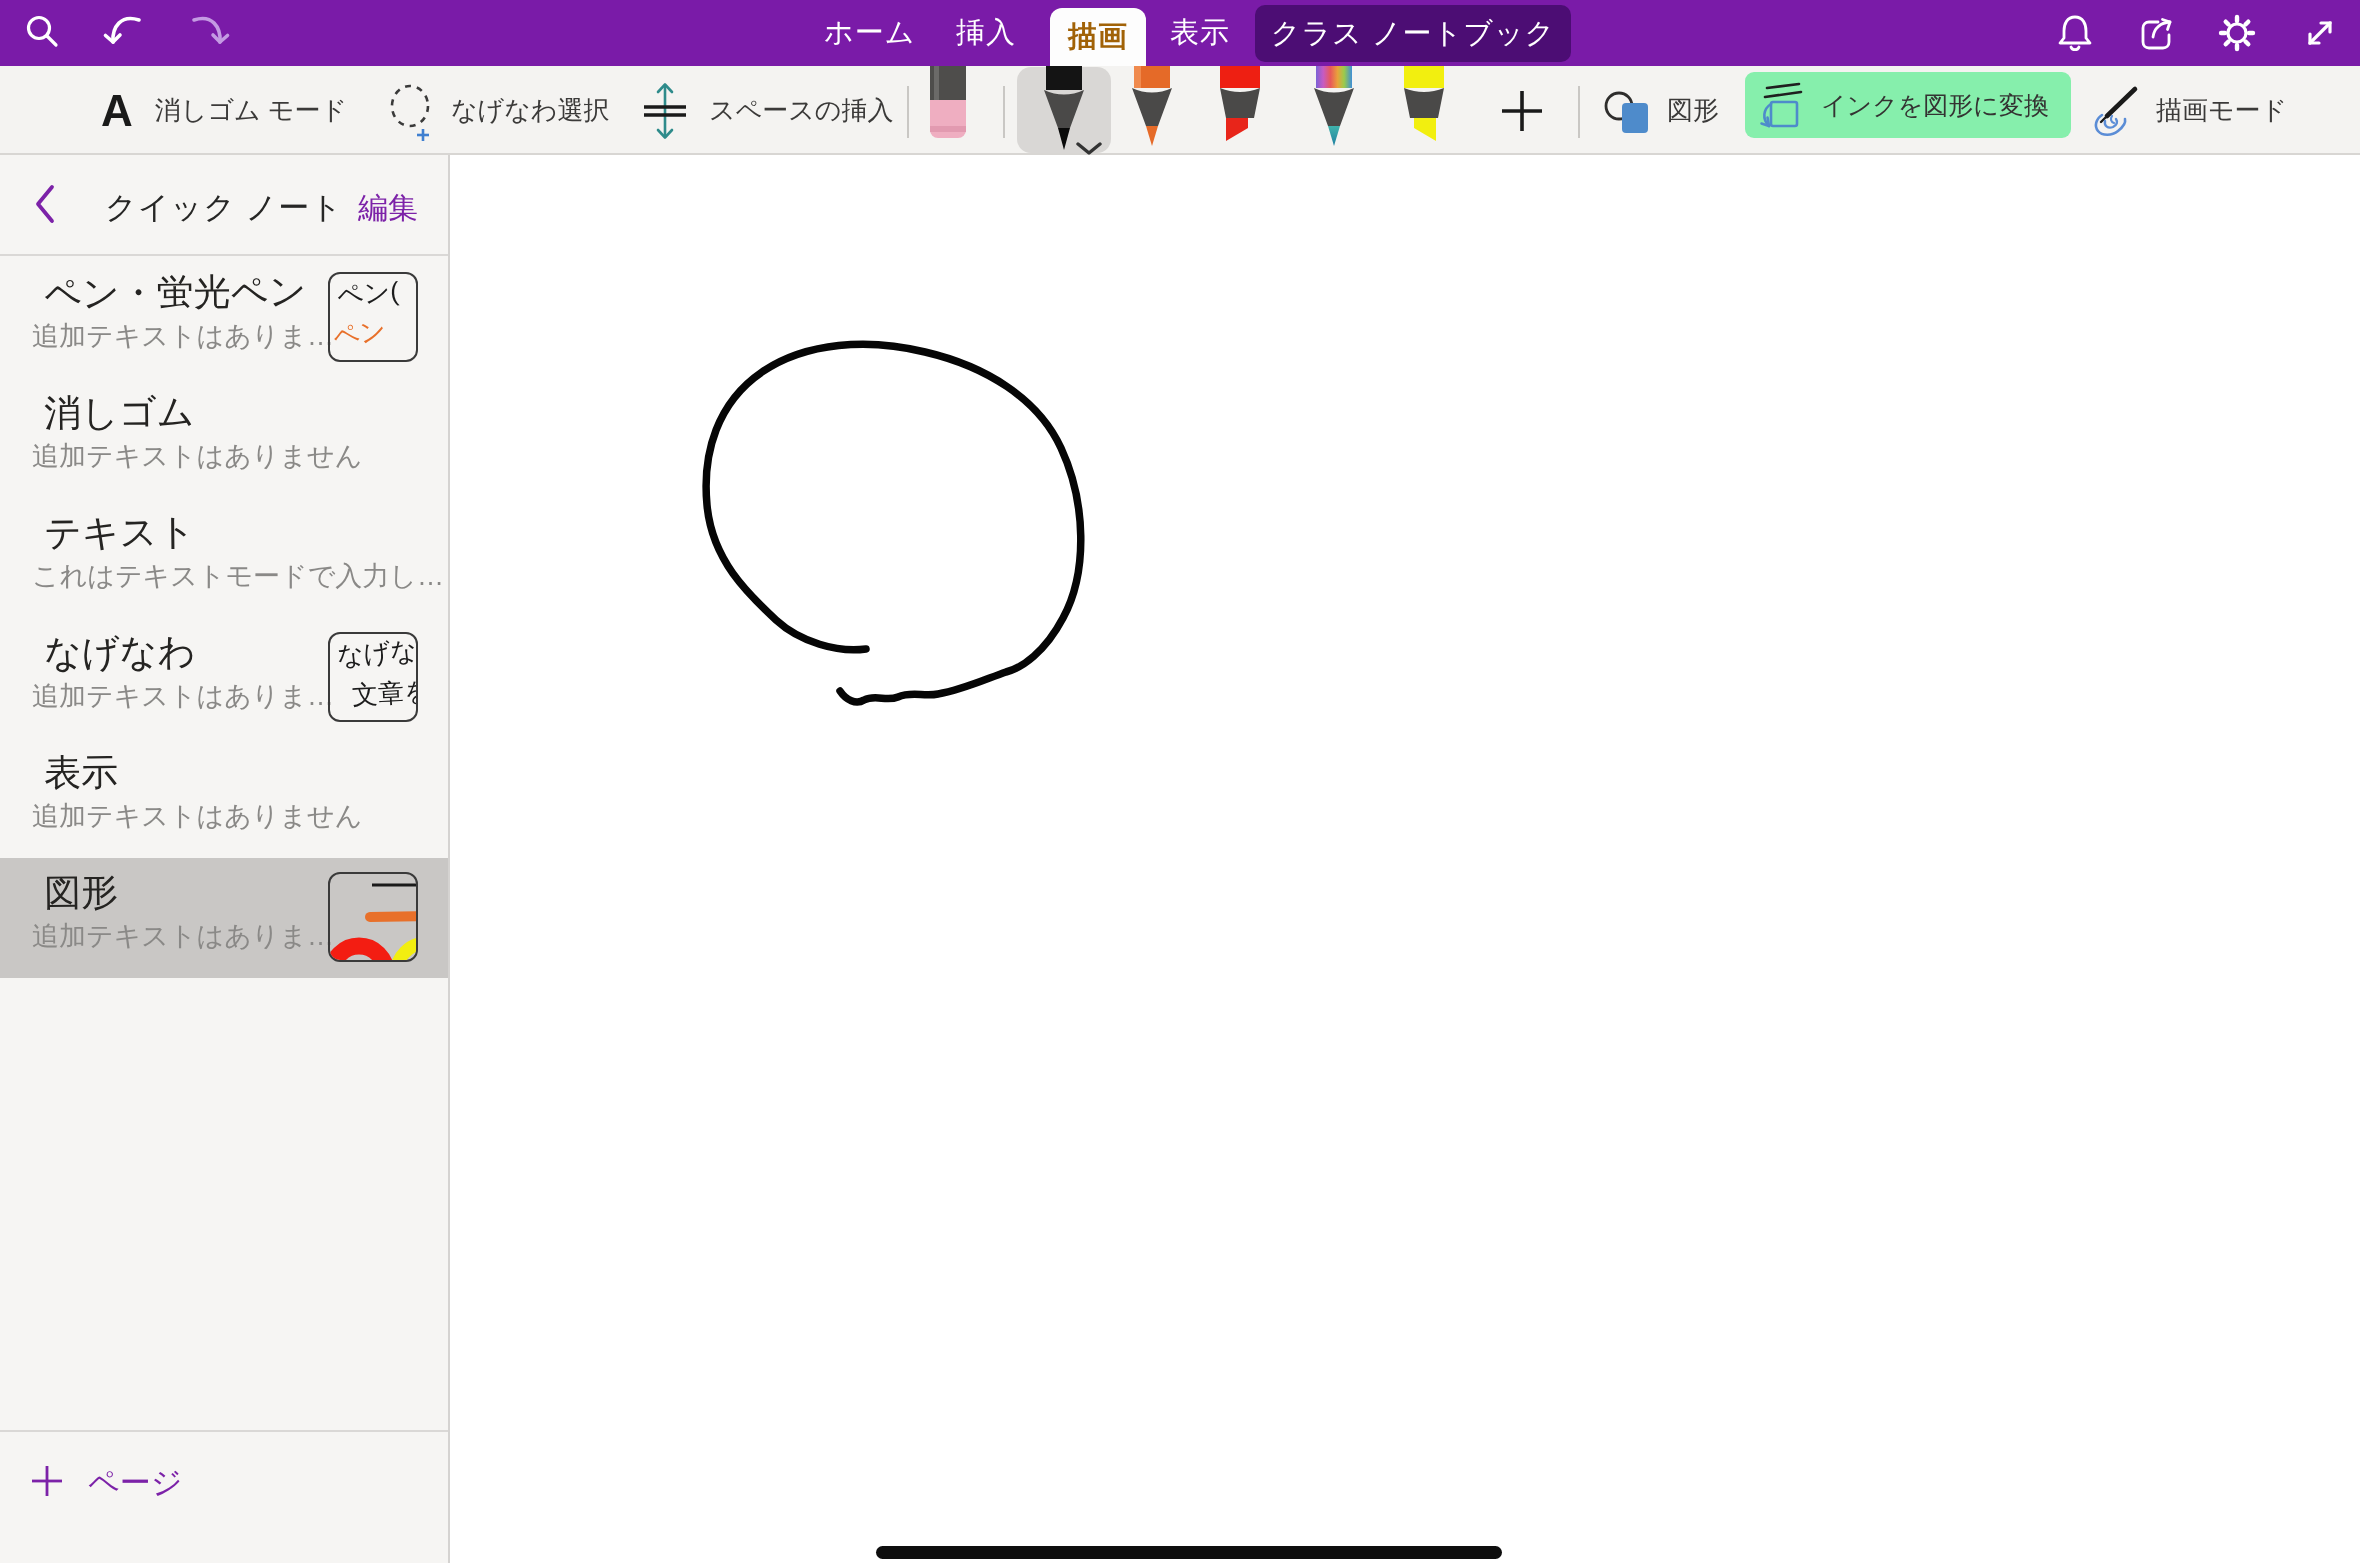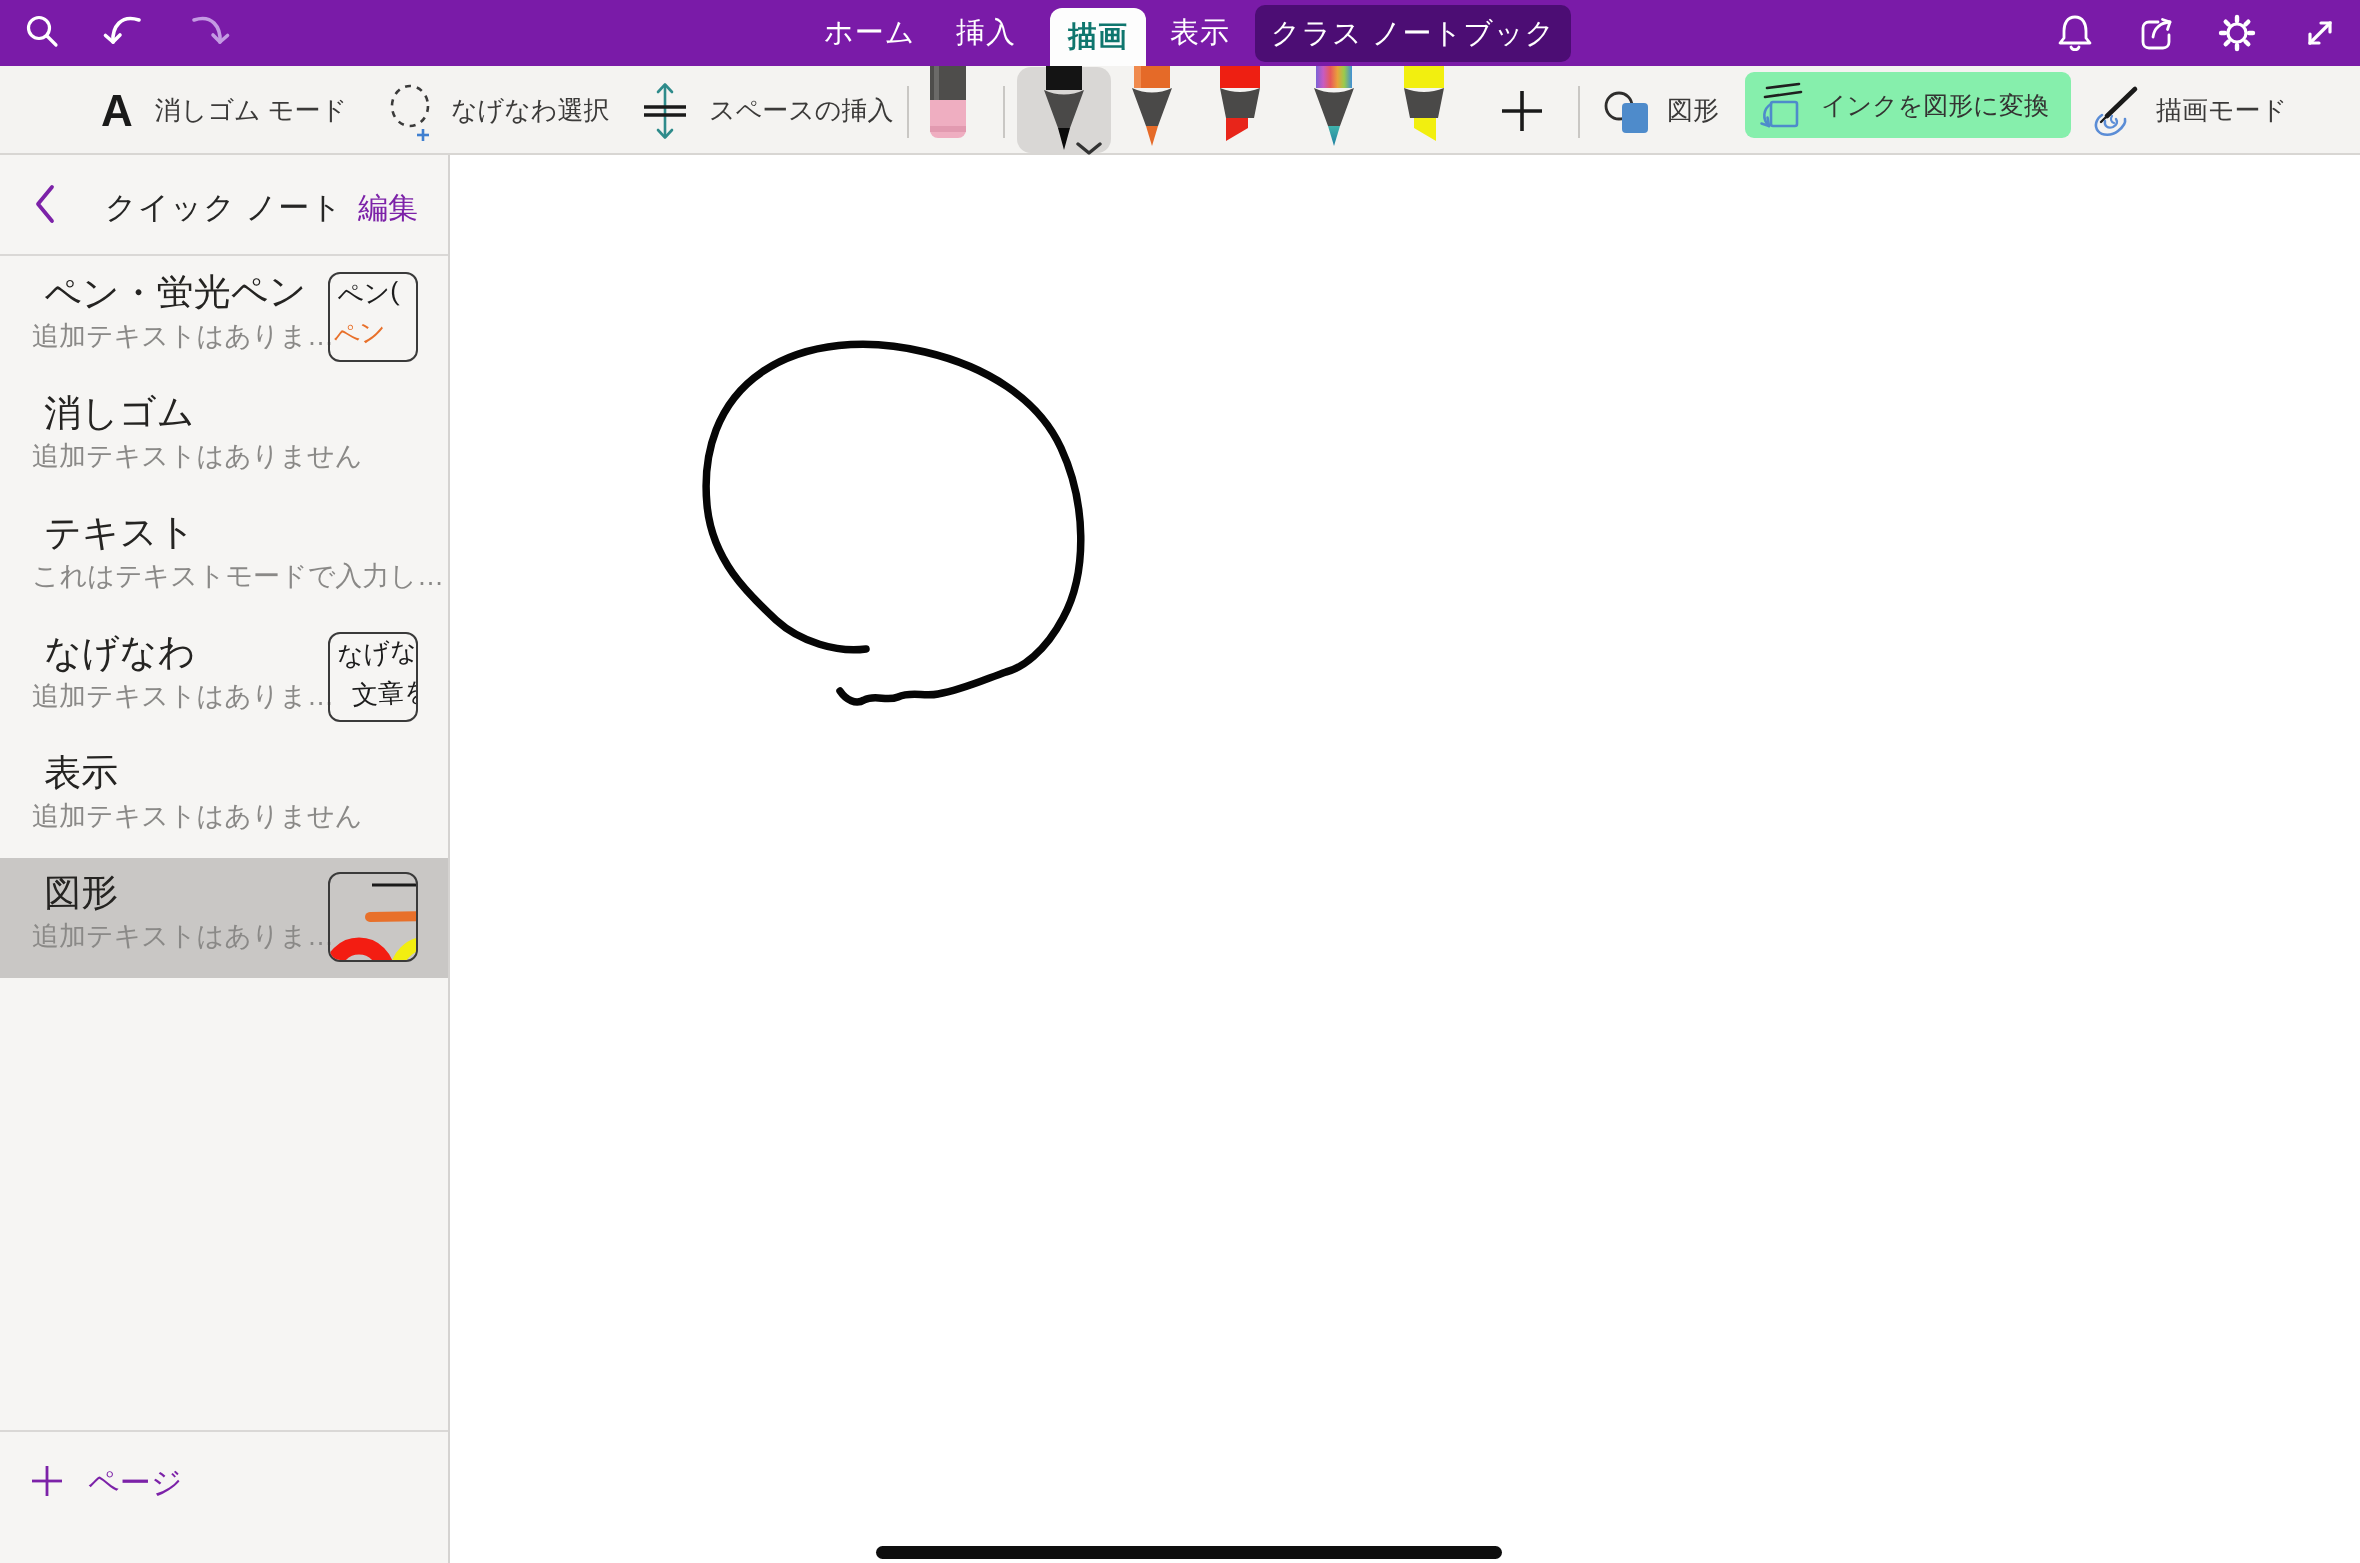--- a/index.html
+++ b/index.html
@@ -6,21 +6,21 @@
   html,body { width:2360px; height:1563px; }
   body { font-family:"Liberation Sans", sans-serif; background:#fff; overflow:hidden; }
   #app { position:relative; width:2360px; height:1563px; background:#fff; }
 
   
   .topbar { position:absolute; left:0; top:0; width:2360px; height:66px; background:#7A1BA8; z-index:30; }
   .topbar .icon-btn { position:absolute; top:50%; transform:translateY(-50%); width:48px; height:48px; display:flex; align-items:center; justify-content:center; }
   .tab { position:absolute; top:0; height:66px; display:flex; align-items:center; justify-content:center;
          color:#fff; font-size:29px; letter-spacing:1px; }
   .tab-plain { padding:0 4px; }
-  .tab-selected { top:8px; height:58px; background:#FDFDFD; border-radius:12px 12px 0 0; color:#0f766e; font-weight:bold; }
+  .tab-selected { top:8px; height:58px; background:#FDFDFD; border-radius:12px 12px 0 0; color:#a16207; font-weight:bold; }
   .tab-dark { top:5px; height:57px; background:#4C0D74; border-radius:10px; }
 
   
   .toolbar { position:absolute; left:0; top:66px; width:2360px; height:89px; background:#F4F3F1; border-bottom:2px solid #D8D6D3; z-index:20; }
   .tb-label { position:absolute; top:0; height:89px; display:flex; align-items:center; font-size:26px; color:#3B3A39; white-space:nowrap; }
   .tb-divider { position:absolute; top:20px; width:2px; height:52px; background:#C9C7C4; }
   .pen-slot { position:absolute; top:0; }
   .pen-box { position:absolute; left:1017px; top:1px; width:94px; height:86px; background:#D9D7D5; border-radius:14px; }
   .plus-btn { position:absolute; left:1499px; top:22px; width:46px; height:46px; }
   .convert-btn { position:absolute; left:1745px; top:6px; width:326px; height:66px; background:#86efac; border-radius:9px; display:flex; align-items:center; }

